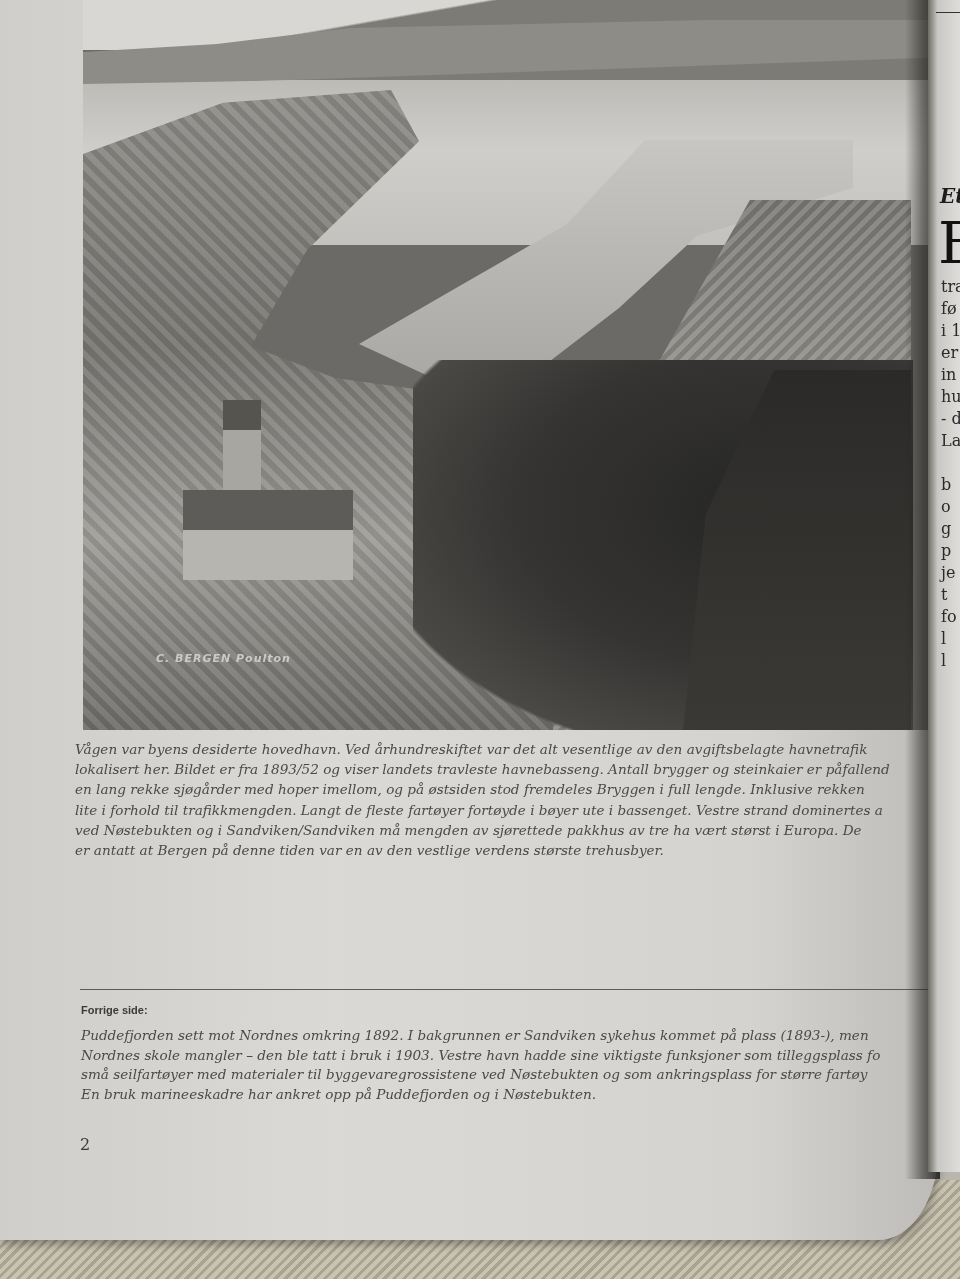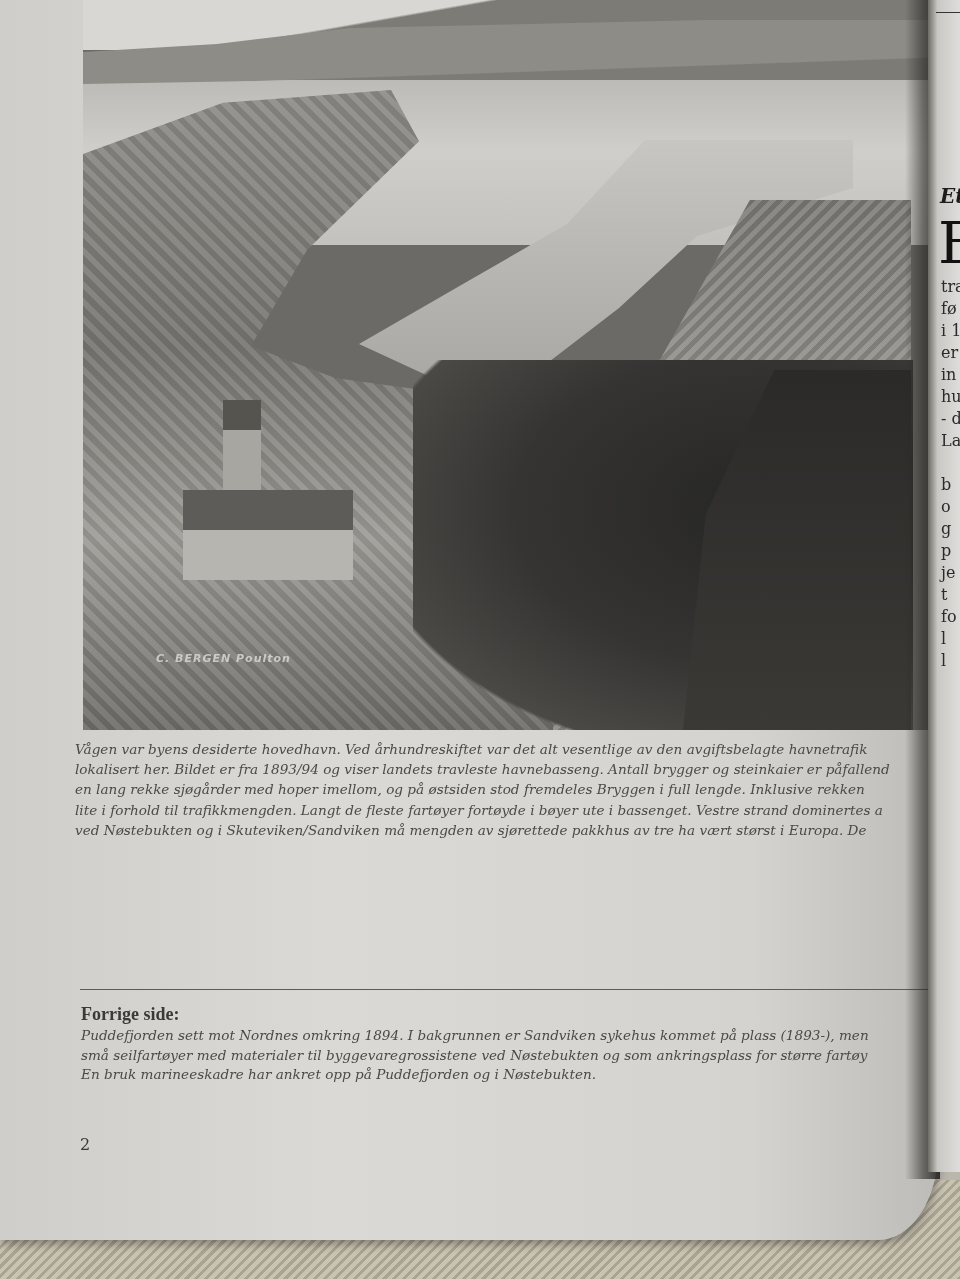--- a/index.html
+++ b/index.html
@@ -111,22 +111,22 @@
     .caption div { height: 20.2px; }
 
     .divider {
       position: absolute; left: 80px; top: 989px; width: 850px; height: 0;
       border-top: 1px solid #5c5b57; z-index: 2;
     }
     .prev {
       position: absolute; left: 81px; top: 1004px; width: 860px; z-index: 2;
     }
     .prev .label {
-      font-family: Liberation Serif, serif; font-weight: bold;
-      font-size: 18px; color: #3b3a37; height: 22px;
+      font-family: Liberation Sans, sans-serif; font-weight: bold;
+      font-size: 11px; color: #3b3a37; height: 22px;
     }
     .prev .lines {
       font-family: "DejaVu Serif", serif; font-style: italic;
       font-size: 13.6px; line-height: 19.6px; color: #4b4a47; white-space: nowrap;
     }
     .page-number {
       position: absolute; left: 80px; top: 1135px;
       font-family: "DejaVu Serif", serif; font-size: 16px; color: #3b3a37; z-index: 2;
     }
   </style>
@@ -147,32 +147,34 @@
     <div class="city-right"></div>
     <div class="tower"></div>
     <div class="church"></div>
     <div class="trees"></div>
     <div class="trees2"></div>
     <div class="watermark">C. BERGEN  Poulton</div>
   </div>
 
   <div class="caption">
     <div>Vågen var byens desiderte hovedhavn. Ved århundreskiftet var det alt vesentlige av den avgiftsbelagte havnetrafik</div>
-    <div>lokalisert her. Bildet er fra 1893/94 og viser landets travleste havnebasseng. Antall brygger og steinkaier er påfallend</div>
+    <div>lokalisert her. Bildet er fra 1893/52 og viser landets travleste havnebasseng. Antall brygger og steinkaier er påfallend</div>
     <div>en lang rekke sjøgårder med hoper imellom, og på østsiden stod fremdeles Bryggen i full lengde. Inklusive rekken</div>
     <div>lite i forhold til trafikkmengden. Langt de fleste fartøyer fortøyde i bøyer ute i bassenget. Vestre strand dominertes a</div>
-    <div>ved Nøstebukten og i Skuteviken/Sandviken må mengden av sjørettede pakkhus av tre ha vært størst i Europa. De</div>
+    <div>ved Nøstebukten og i Sandviken/Sandviken må mengden av sjørettede pakkhus av tre ha vært størst i Europa. De</div>
+    <div>er antatt at Bergen på denne tiden var en av den vestlige verdens største trehusbyer.</div>
   </div>
 
   <div class="divider"></div>
 
   <div class="prev">
     <div class="label">Forrige side:</div>
     <div class="lines">
-      <div>Puddefjorden sett mot Nordnes omkring 1894. I bakgrunnen er Sandviken sykehus kommet på plass (1893-), men</div>
+      <div>Puddefjorden sett mot Nordnes omkring 1892. I bakgrunnen er Sandviken sykehus kommet på plass (1893-), men</div>
+      <div>Nordnes skole mangler – den ble tatt i bruk i 1903. Vestre havn hadde sine viktigste funksjoner som tilleggsplass fo</div>
       <div>små seilfartøyer med materialer til byggevaregrossistene ved Nøstebukten og som ankringsplass for større fartøy</div>
       <div>En bruk marineeskadre har ankret opp på Puddefjorden og i Nøstebukten.</div>
     </div>
   </div>
 
   <div class="page-number">2</div>
 </div>
 
 <div class="gutter"></div>
 

